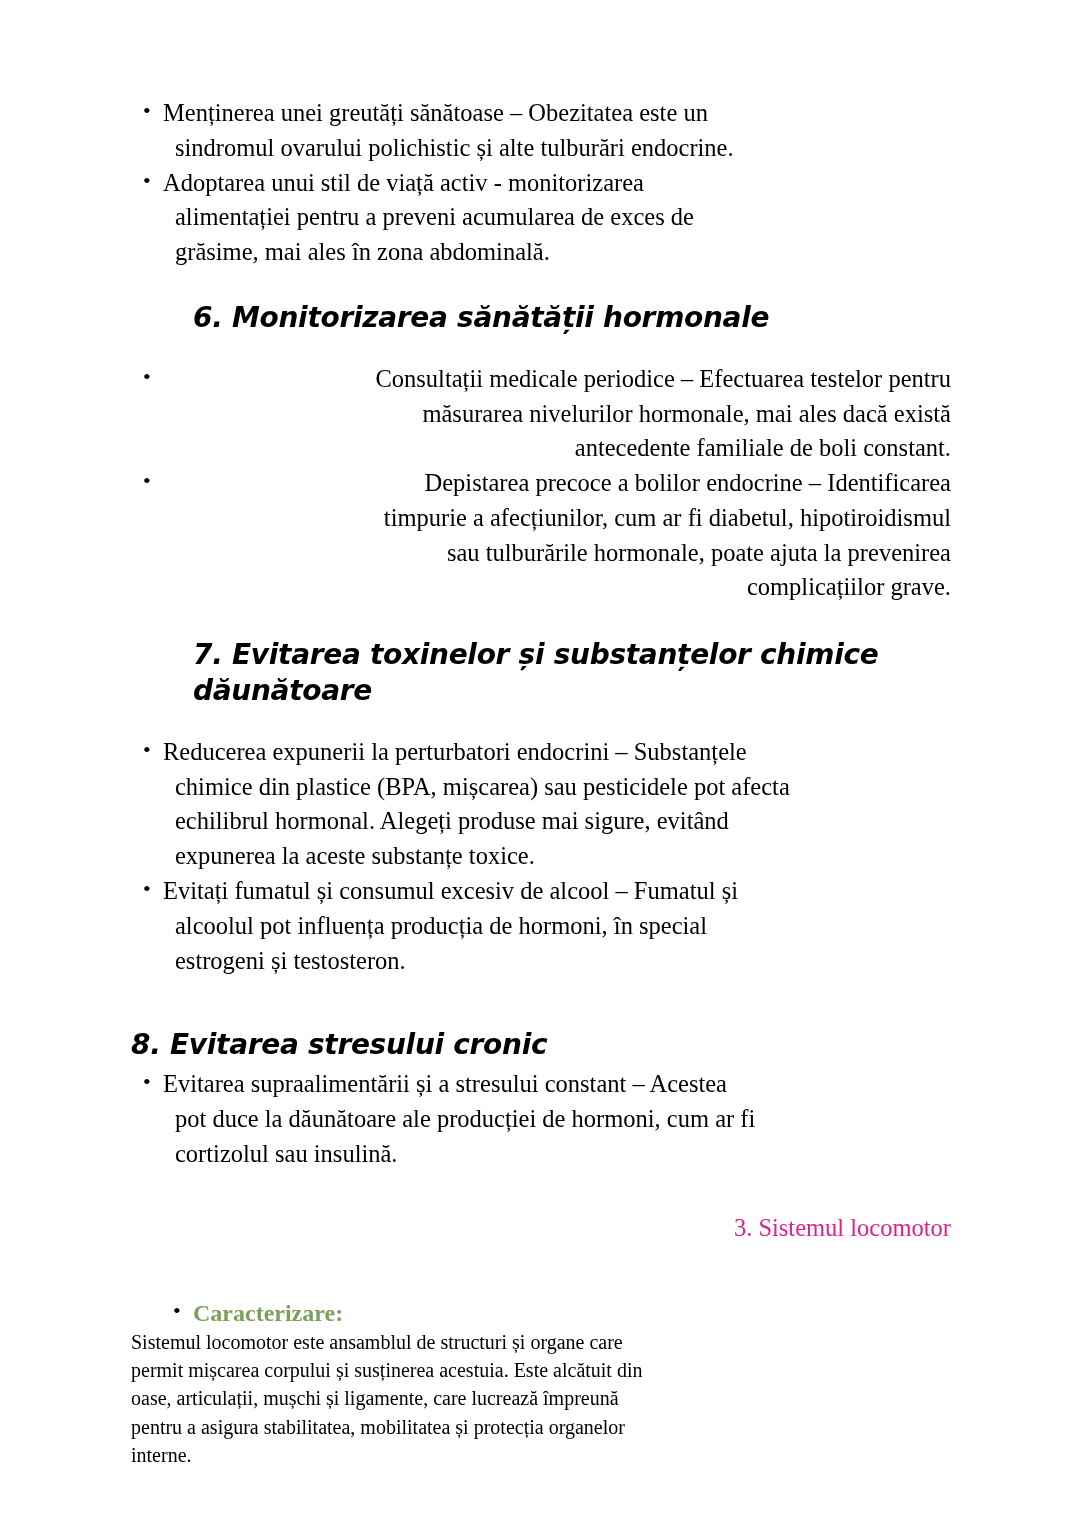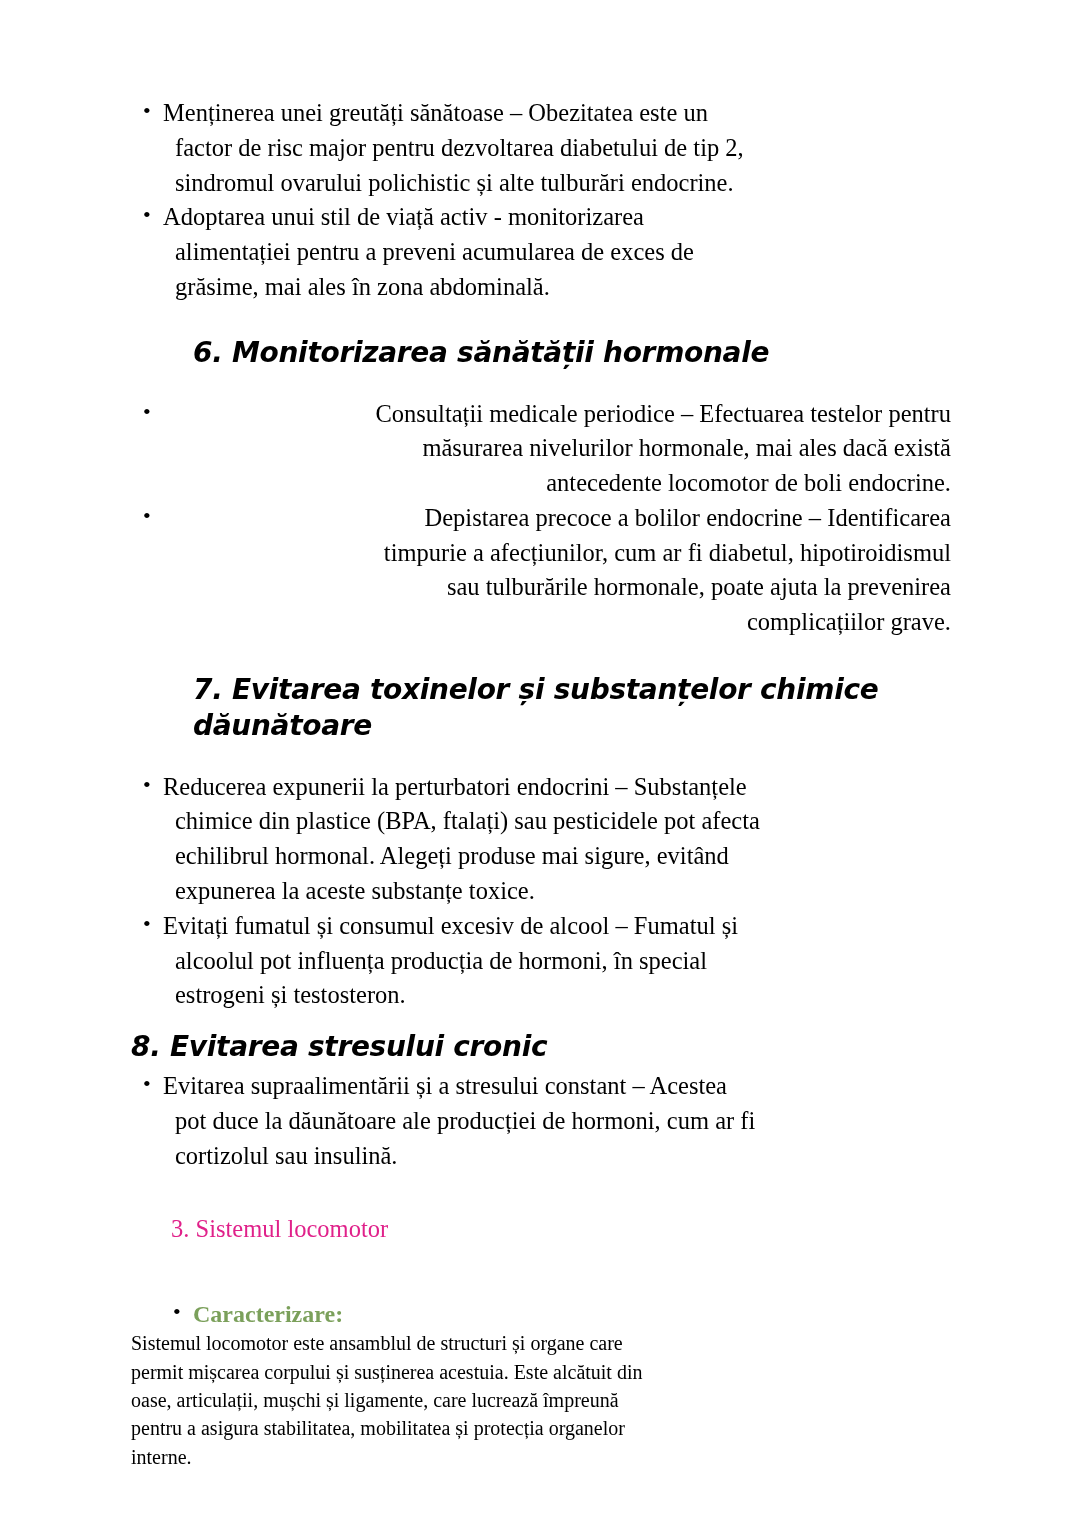--- a/index.html
+++ b/index.html
@@ -79,26 +79,26 @@
     margin-bottom: 26px;
   }
   .heading-7 {
     margin-left: 62px;
     margin-top: 32px;
     margin-bottom: 26px;
     max-width: 700px;
   }
   .heading-8 {
     margin-left: 0px;
-    margin-top: 16px;
+    margin-top: 49px;
     margin-bottom: 4px;
   }
 
   .center-pink {
-    text-align: left;
+    text-align: right;
     color: #e0218a;
     font-size: 24.5px;
     margin-top: 42px;
     margin-left: 40px;
   }
 
   .caracterizare-row {
     margin-top: 58px;
     margin-left: 30px;
     position: relative;
@@ -129,55 +129,54 @@
 </style>
 </head>
 <body>
 
 <div class="page">
   <div class="content">
 
     <ul class="bullets block-indent-1">
       <li>
         <span>Menținerea unei greutăți sănătoase – Obezitatea este un</span>
-        <span class="ind">factor de risc major pentru dezvoltarea diabetului de tip 2,</span>
         <span class="ind">sindromul ovarului polichistic și alte tulburări endocrine.</span>
       </li>
       <li>
         <span>Adoptarea unui stil de viață activ - monitorizarea</span>
         <span class="ind">alimentației pentru a preveni acumularea de exces de</span>
         <span class="ind">grăsime, mai ales în zona abdominală.</span>
       </li>
     </ul>
 
     <div class="heading-sans heading-6">6. Monitorizarea sănătății hormonale</div>
 
     <ul class="bullets block-indent-2">
       <li>
         <span>Consultații medicale periodice – Efectuarea testelor pentru</span>
         <span class="ind">măsurarea nivelurilor hormonale, mai ales dacă există</span>
-        <span class="ind">antecedente locomotor de boli endocrine.</span>
+        <span class="ind">antecedente familiale de boli constant.</span>
       </li>
       <li>
         <span>Depistarea precoce a bolilor endocrine – Identificarea</span>
         <span class="ind">timpurie a afecțiunilor, cum ar fi diabetul, hipotiroidismul</span>
         <span class="ind">sau tulburările hormonale, poate ajuta la prevenirea</span>
         <span class="ind">complicațiilor grave.</span>
       </li>
     </ul>
 
     <div class="heading-sans heading-7">
       <div>7. Evitarea toxinelor și substanțelor chimice</div>
       <div>dăunătoare</div>
     </div>
 
     <ul class="bullets block-indent-3">
       <li>
         <span>Reducerea expunerii la perturbatori endocrini – Substanțele</span>
-        <span class="ind">chimice din plastice (BPA, ftalați) sau pesticidele pot afecta</span>
+        <span class="ind">chimice din plastice (BPA, mișcarea) sau pesticidele pot afecta</span>
         <span class="ind">echilibrul hormonal. Alegeți produse mai sigure, evitând</span>
         <span class="ind">expunerea la aceste substanțe toxice.</span>
       </li>
       <li>
         <span>Evitați fumatul și consumul excesiv de alcool – Fumatul și</span>
         <span class="ind">alcoolul pot influența producția de hormoni, în special</span>
         <span class="ind">estrogeni și testosteron.</span>
       </li>
     </ul>
 

